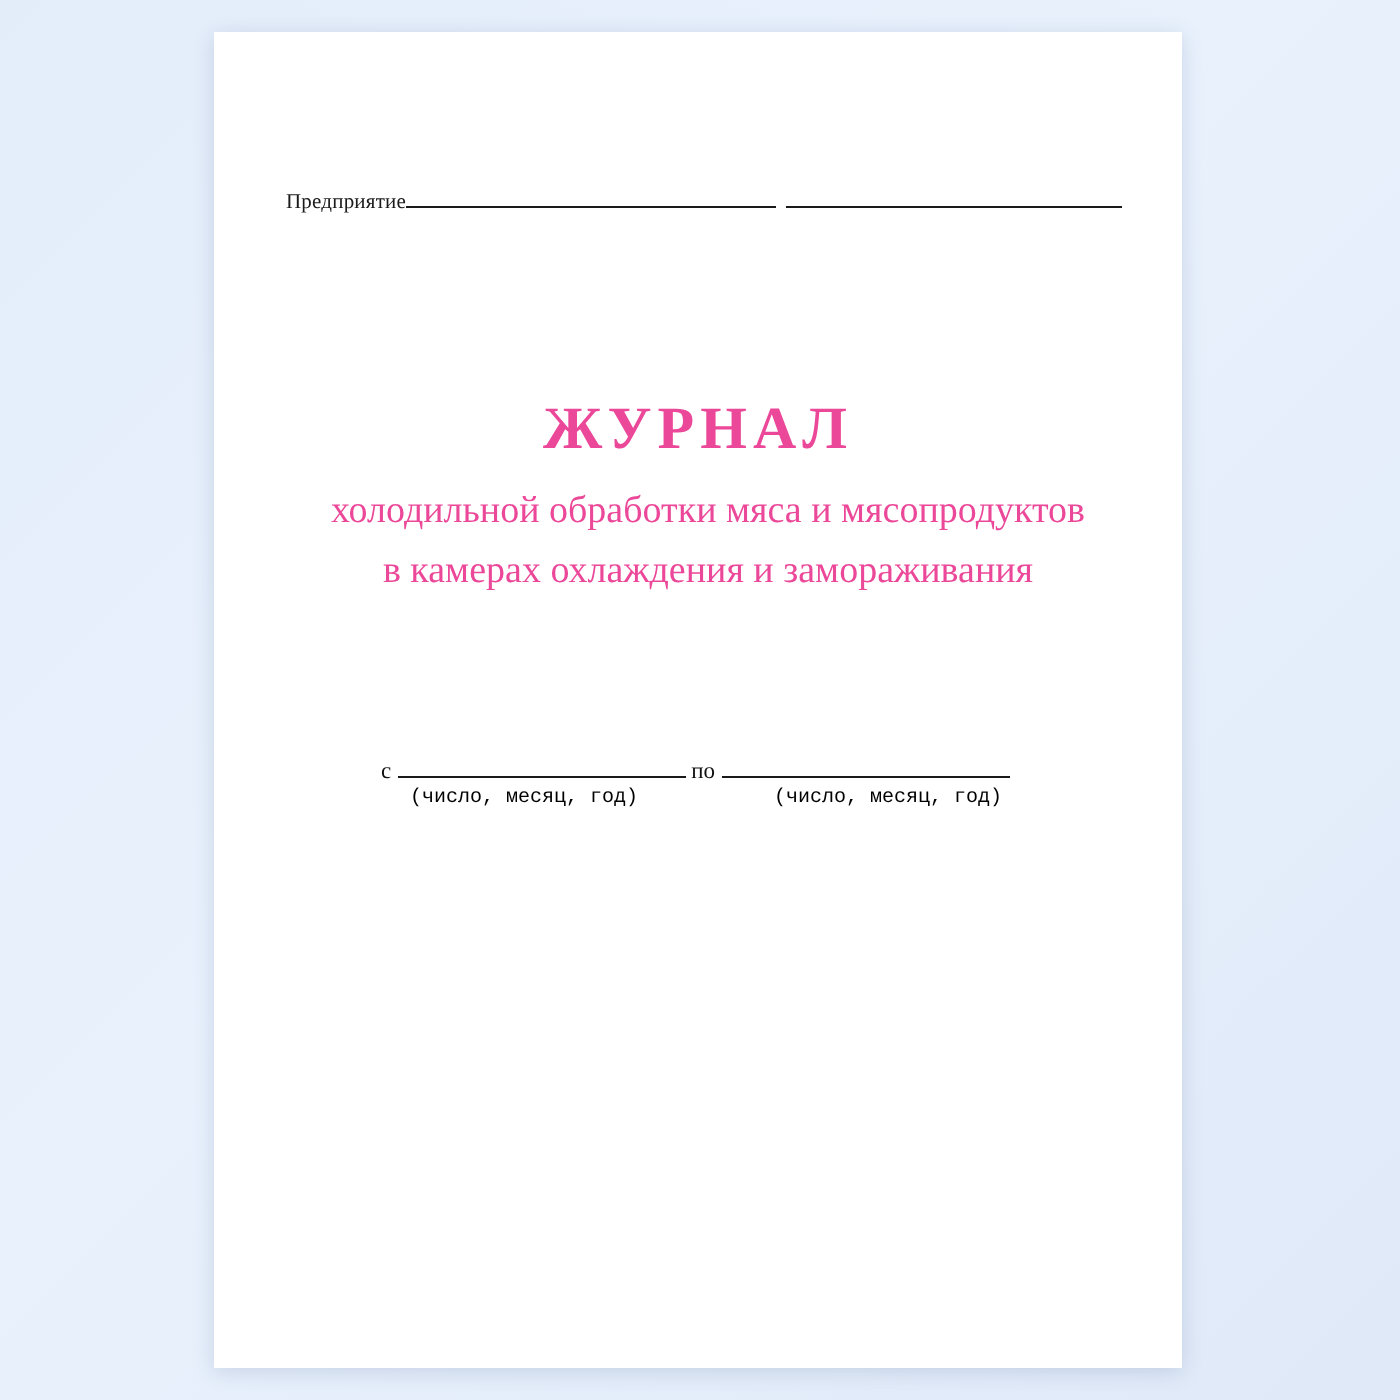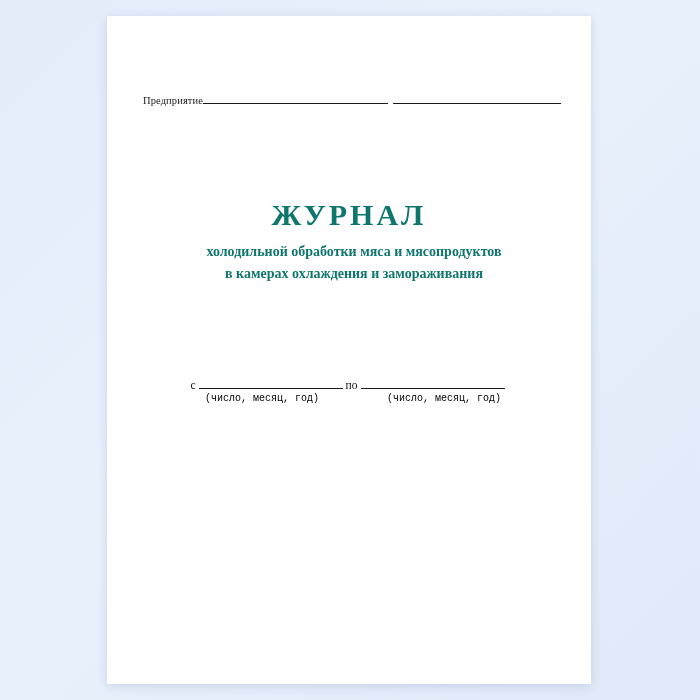--- a/index.html
+++ b/index.html
@@ -50,32 +50,32 @@
   .rule-a { width: 185px; }
   .rule-b { width: 168px; }
   .rule-gap { display: inline-block; width: 5px; }
 
   .title-block {
     position: absolute;
     left: 0;
     right: 0;
     top: 182px;
     text-align: center;
-    color: #0f766e;
+    color: #ec4899;
   }
   .title-main {
     font-size: 30px;
     font-weight: bold;
     letter-spacing: 3px;
     line-height: 1.1;
   }
   .title-sub {
     margin-top: 11px;
-    font-size: 14px;
-    font-weight: bold;
+    font-size: 19px;
+    font-weight: normal;
     line-height: 1.45;
     padding-left: 10px;
   }
 
   .date-block {
     position: absolute;
     left: 0;
     right: 0;
     top: 330px;
     text-align: center;

